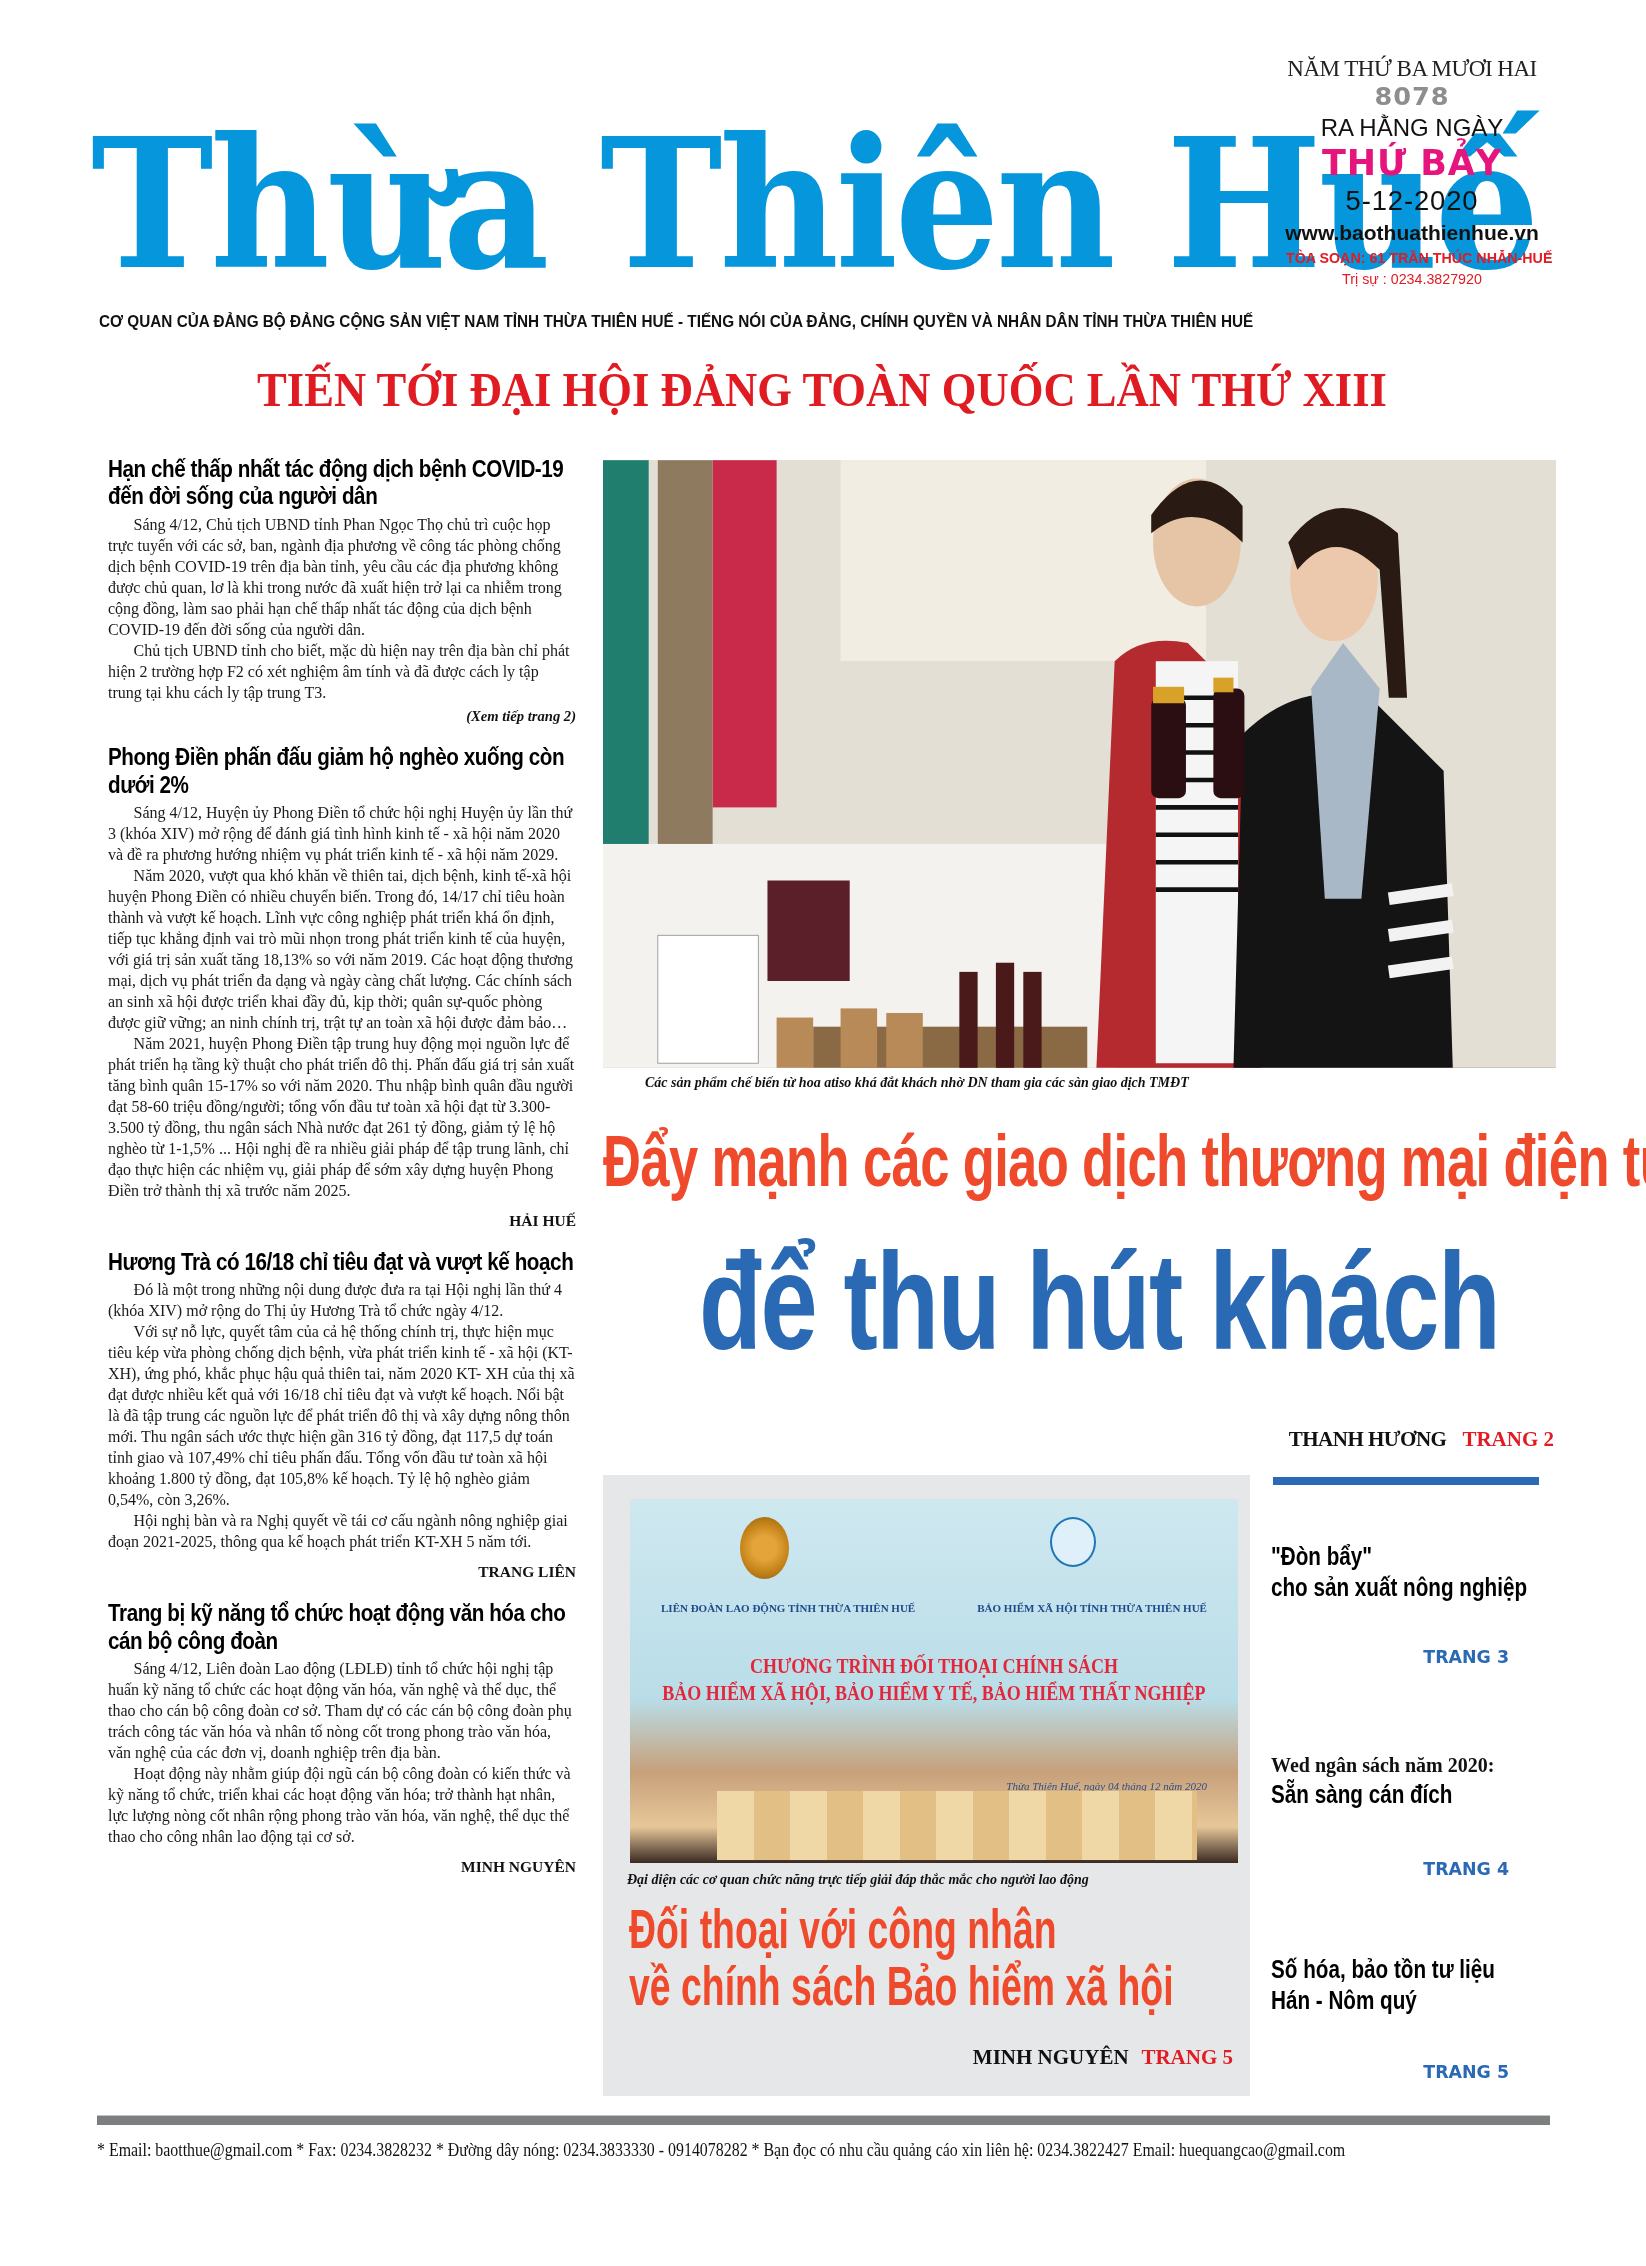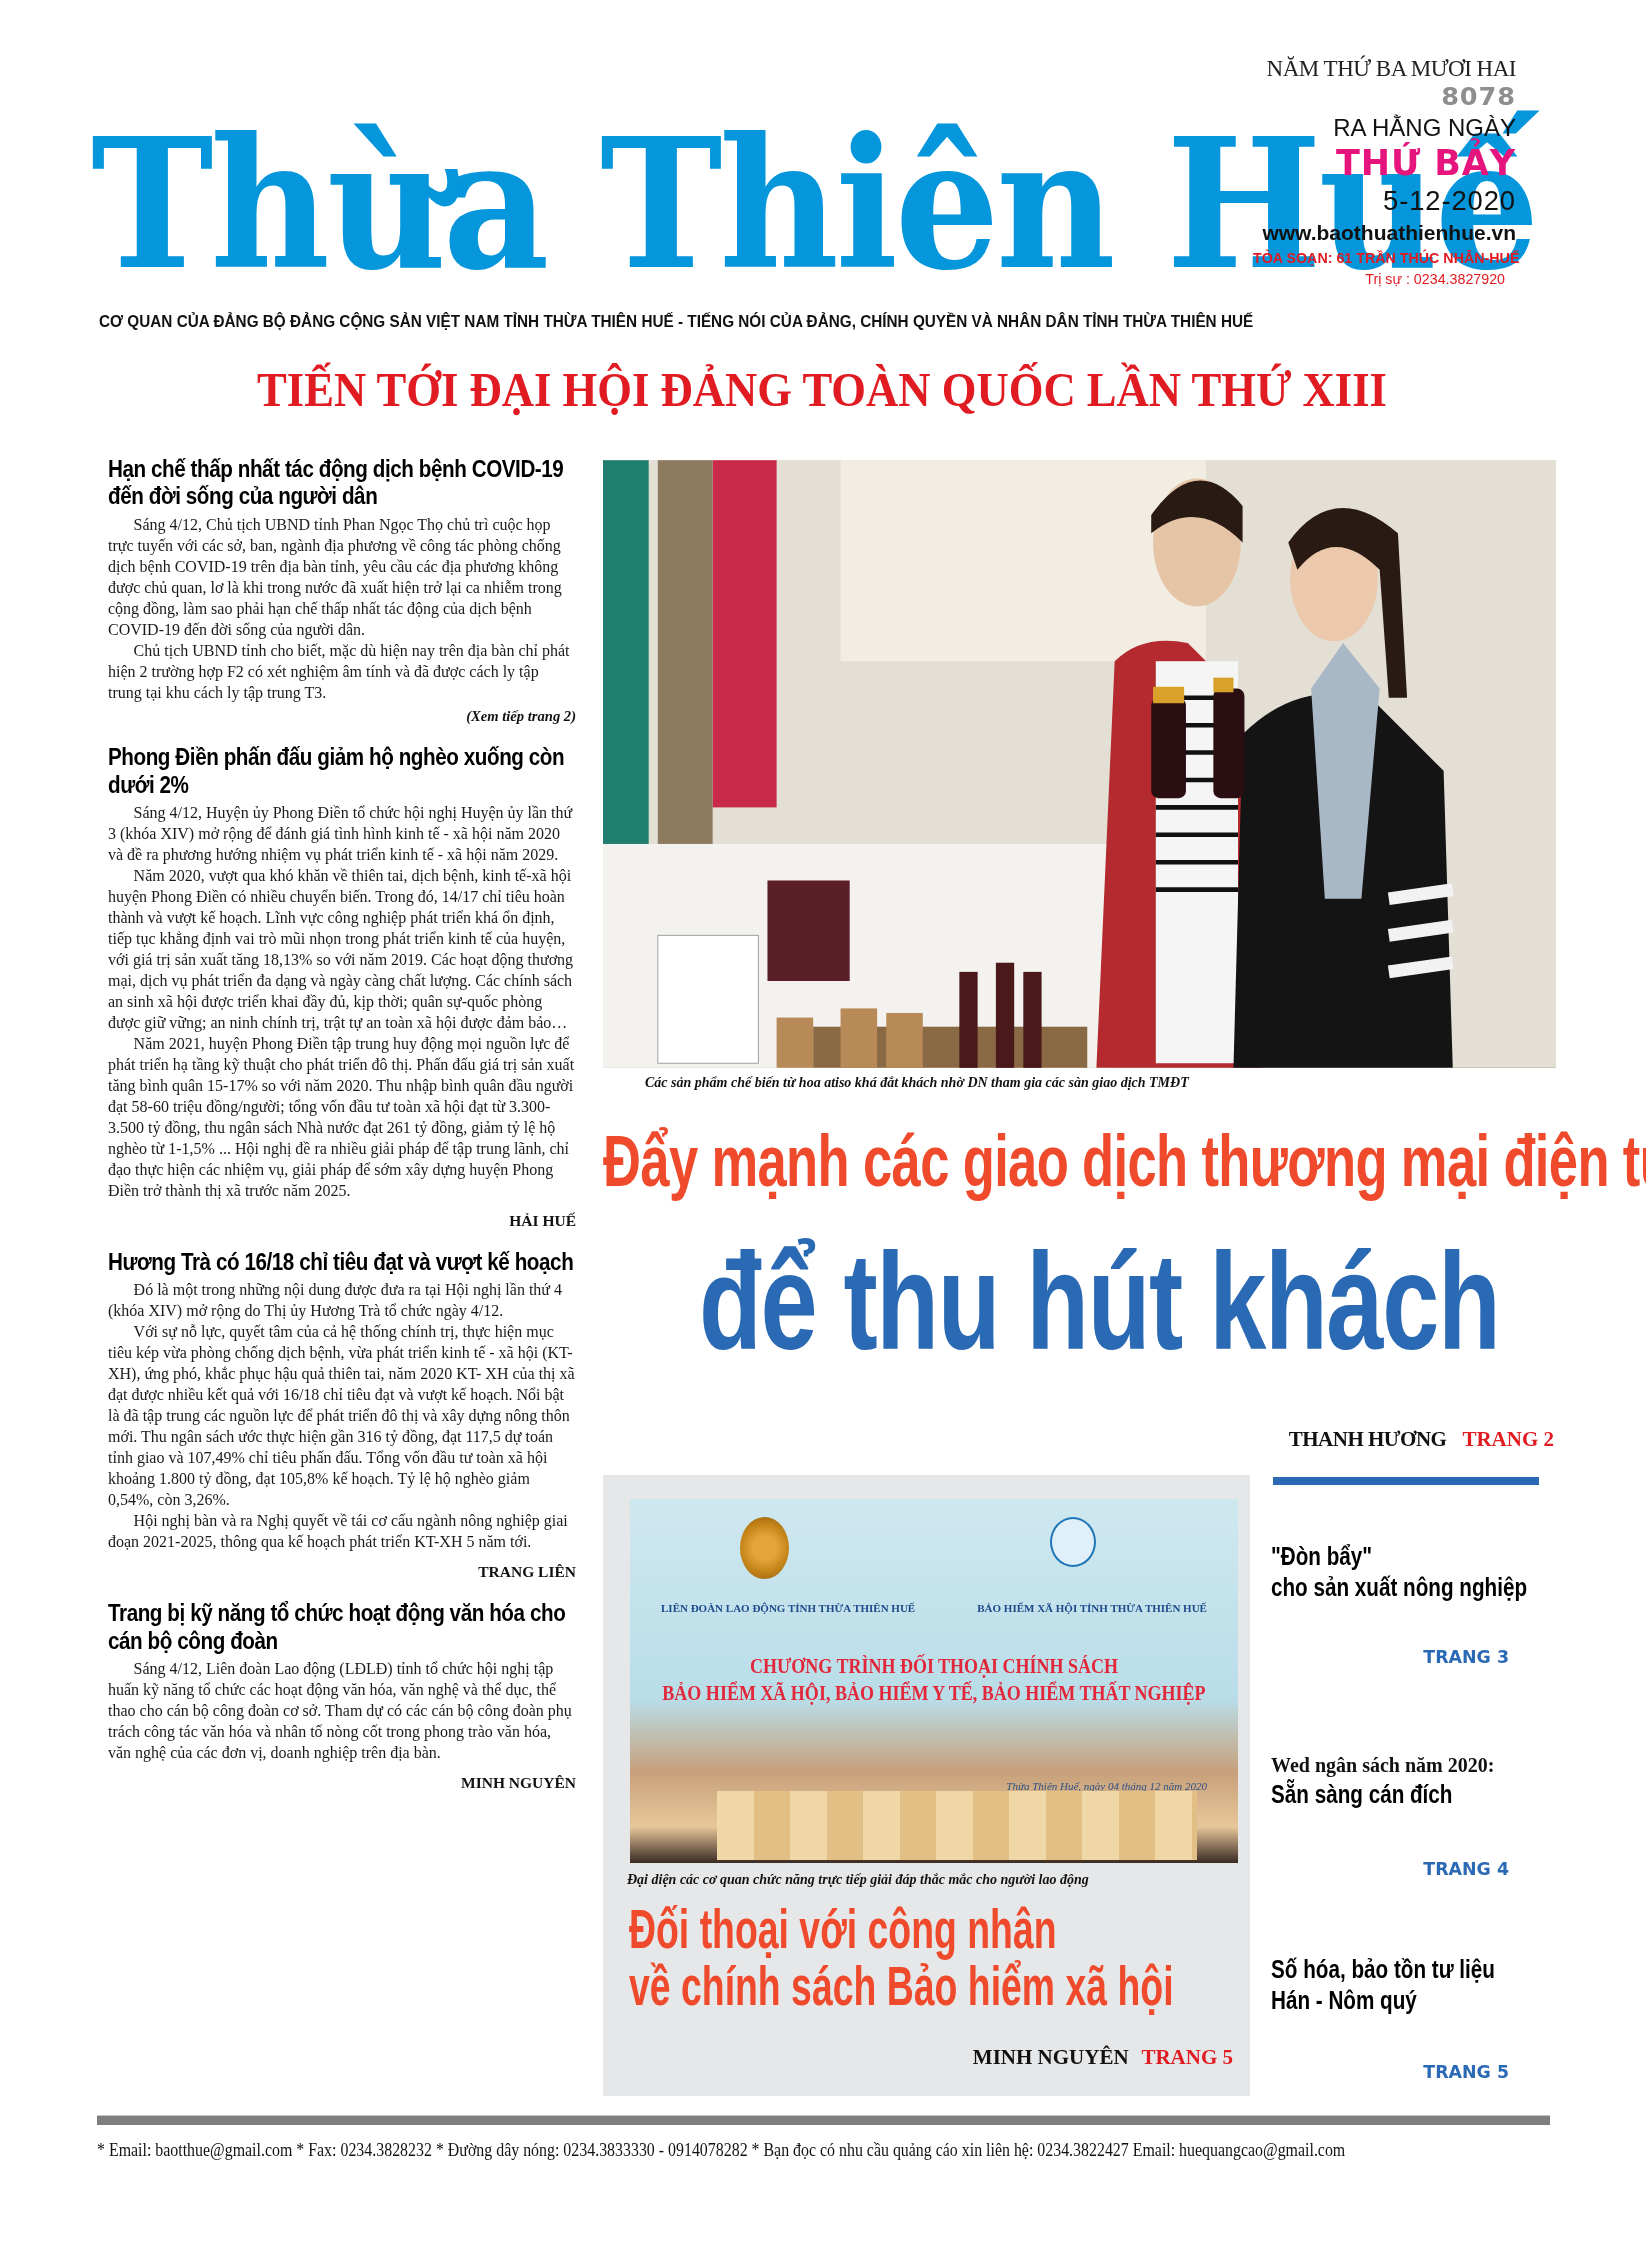--- a/index.html
+++ b/index.html
@@ -8,21 +8,21 @@
 
   .abs { position: absolute; }
 
   
   .masthead-title {
     left: 91px; top: 99px; width: 1188px; height: 210px;
     font-family: "DejaVu Serif", serif; font-weight: bold; color: #0596dc;
     font-size: 179px; line-height: 210px; letter-spacing: -3.7px;
     transform: scaleX(0.92); transform-origin: left center; white-space: nowrap;
   }
-  .issue-box { left: 1242px; top: 55px; width: 274px; text-align: right; }
+  .issue-box { left: 1275px; top: 55px; width: 274px; text-align: center; }
   .issue-year { font-family: "Liberation Serif", serif; font-size: 23px; line-height: 27.4px; color: #222; letter-spacing: -0.5px; }
   .issue-num { font-family: "DejaVu Sans", sans-serif; font-weight: bold; font-size: 25.6px; color: #8e8e8e; line-height: 29px; letter-spacing: 0.9px; }
   .issue-freq { font-family: "Liberation Sans", sans-serif; font-size: 24px; line-height: 33px; color: #111; }
   .issue-day { font-family: "DejaVu Sans", sans-serif; font-weight: bold; font-size: 35px; color: #e6157e; line-height: 38px; letter-spacing: 0.9px; }
   .issue-date { font-family: "Liberation Sans", sans-serif; font-size: 27.4px; line-height: 37px; color: #111; letter-spacing: 0.9px; }
   .issue-web { font-family: "Liberation Sans", sans-serif; font-weight: bold; font-size: 21px; line-height: 27.4px; color: #111; }
   .issue-addr { font-family: "Liberation Sans", sans-serif; font-weight: bold; font-size: 15.5px; line-height: 22px; color: #e11b22; transform: scaleX(0.92); white-space: nowrap; }
   .issue-phone { font-family: "Liberation Sans", sans-serif; font-size: 15.5px; line-height: 20px; color: #e11b22; transform: scaleX(0.92); }
 
   .tagline {
@@ -158,20 +158,21 @@
       <p>Với sự nỗ lực, quyết tâm của cả hệ thống chính trị, thực hiện mục tiêu kép vừa phòng chống dịch bệnh, vừa phát triển kinh tế - xã hội (KT-XH), ứng phó, khắc phục hậu quả thiên tai, năm 2020 KT- XH của thị xã đạt được nhiều kết quả với 16/18 chỉ tiêu đạt và vượt kế hoạch. Nổi bật là đã tập trung các nguồn lực để phát triển đô thị và xây dựng nông thôn mới. Thu ngân sách ước thực hiện gần 316 tỷ đồng, đạt 117,5 dự toán tỉnh giao và 107,49% chỉ tiêu phấn đấu. Tổng vốn đầu tư toàn xã hội khoảng 1.800 tỷ đồng, đạt 105,8% kế hoạch. Tỷ lệ hộ nghèo giảm 0,54%, còn 3,26%.</p>
       <p>Hội nghị bàn và ra Nghị quyết về tái cơ cấu ngành nông nghiệp giai đoạn 2021-2025, thông qua kế hoạch phát triển KT-XH 5 năm tới.</p>
     </div>
     <div class="byline">TRANG LIÊN</div>
   </div>
 
   <div class="art">
     <div class="art-head">Trang bị kỹ năng tổ chức hoạt động văn hóa cho cán bộ công đoàn</div>
     <div class="art-body">
       <p>Sáng 4/12, Liên đoàn Lao động (LĐLĐ) tỉnh tổ chức hội nghị tập huấn kỹ năng tổ chức các hoạt động văn hóa, văn nghệ và thể dục, thể thao cho cán bộ công đoàn cơ sở. Tham dự có các cán bộ công đoàn phụ trách công tác văn hóa và nhân tố nòng cốt trong phong trào văn hóa, văn nghệ của các đơn vị, doanh nghiệp trên địa bàn.</p>
+      <p>Hoạt động này nhằm giúp đội ngũ cán bộ công đoàn có kiến thức và kỹ năng tổ chức, triển khai các hoạt động văn hóa; trở thành hạt nhân, lực lượng nòng cốt nhân rộng phong trào văn hóa, văn nghệ, thể dục thể thao cho công nhân lao động tại cơ sở.</p>
     </div>
     <div class="byline">MINH NGUYÊN</div>
   </div>
 </div>
 
 <div class="abs photo-main" aria-label="Two women examining bottles of artichoke products at a trade fair display">
   <svg width="953" height="608" viewBox="0 0 1043 665">
     <rect x="0" y="0" width="1043" height="665" fill="#e3dfd4"></rect>
     <rect x="260" y="0" width="400" height="220" fill="#f1ede2"></rect>
     <rect x="0" y="0" width="50" height="560" fill="#1f7e6e"></rect>

